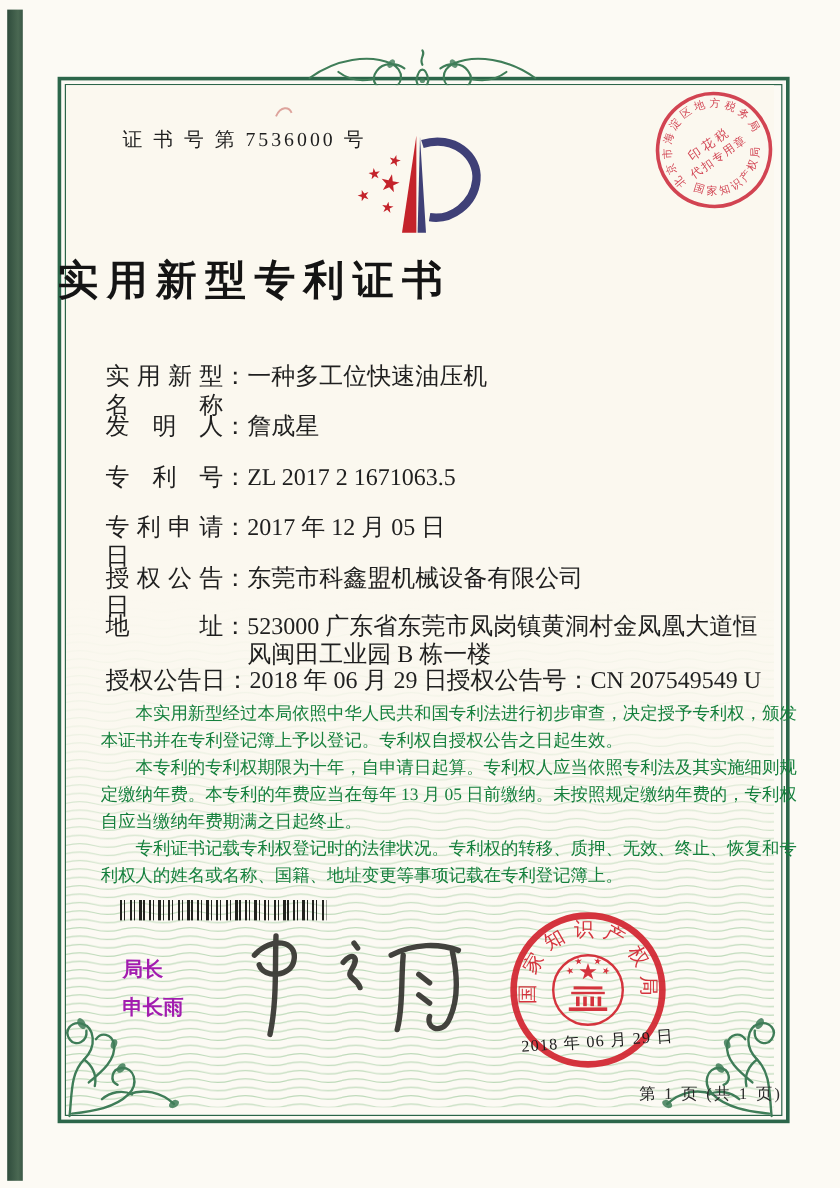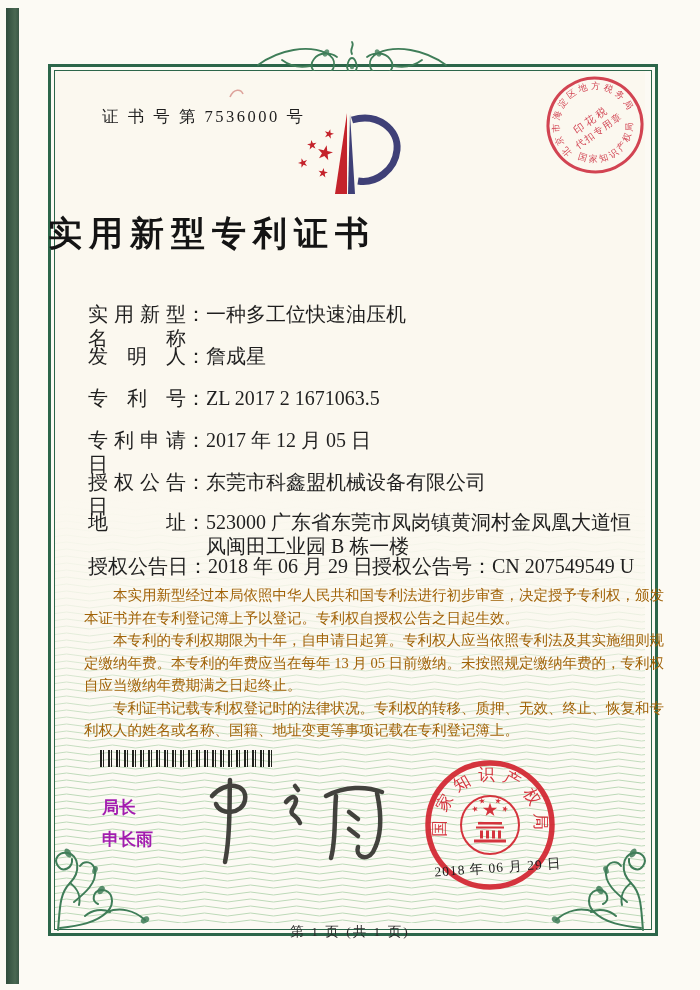--- a/index.html
+++ b/index.html
@@ -21,33 +21,33 @@
   .tax-stamp{position:absolute;left:528px;top:50px;opacity:.88;}
   .title{position:absolute;left:48px;top:211px;width:604px;margin:0;text-align:left;
         font-size:34px;font-weight:600;letter-spacing:7px;color:#141414;}
   .frow{position:absolute;left:88px;width:562px;display:flex;font-size:20px;line-height:24px;}
   .flabel{display:inline-block;width:98px;text-align:justify;text-align-last:justify;}
   .fcolon{display:inline-block;}
   .fvalue{display:inline-block;max-width:436px;}
   .grant{position:absolute;left:88px;top:553px;width:562px;font-size:20px;}
   .grant .g2{position:absolute;left:284px;top:0;}
   .paras{position:absolute;left:84px;top:584px;width:580px;font-size:14.5px;line-height:22.5px;
-        text-align:justify;color:#a16207;}
+        text-align:justify;color:#15803d;}
   .paras p{margin:0;text-indent:2em;}
   .barcode{position:absolute;left:100px;top:750px;width:172px;height:17px;
         background:repeating-linear-gradient(90deg,#22221e 0 2px,rgba(0,0,0,0) 2px 3.5px,
         #22221e 3.5px 4.5px,rgba(0,0,0,0) 4.5px 8px);}
   .director{position:absolute;left:102px;top:792px;font-family:"Liberation Sans","DejaVu Sans",sans-serif;
         font-weight:600;font-size:17px;color:#a21caf;line-height:32px;}
   .sig{position:absolute;left:200px;top:764px;}
   .seal{position:absolute;left:415px;top:752px;mix-blend-mode:multiply;}
   .seal-date{position:absolute;left:428px;top:859px;width:140px;text-align:center;
         font-size:13.5px;color:#1c1c1c;transform:rotate(-4deg);letter-spacing:1px;}
-  .footer{position:absolute;left:48px;top:903px;width:604px;text-align:center;
-        font-size:13.5px;letter-spacing:2px;color:#2a2a2a;margin-top:20px;}
+  .footer{position:absolute;left:48px;top:903px;width:604px;text-align:right;
+        font-size:13.5px;letter-spacing:2px;color:#2a2a2a;}
   .orn-top{position:absolute;left:252px;top:40px;}
   .orn-bl{position:absolute;left:50px;top:838px;}
   .orn-br{position:absolute;left:546px;top:838px;transform:scaleX(-1);}
   .stray{position:absolute;left:228px;top:86px;opacity:.5;}
 </style>
 </head>
 <body>
 
 <div class="page">
 

